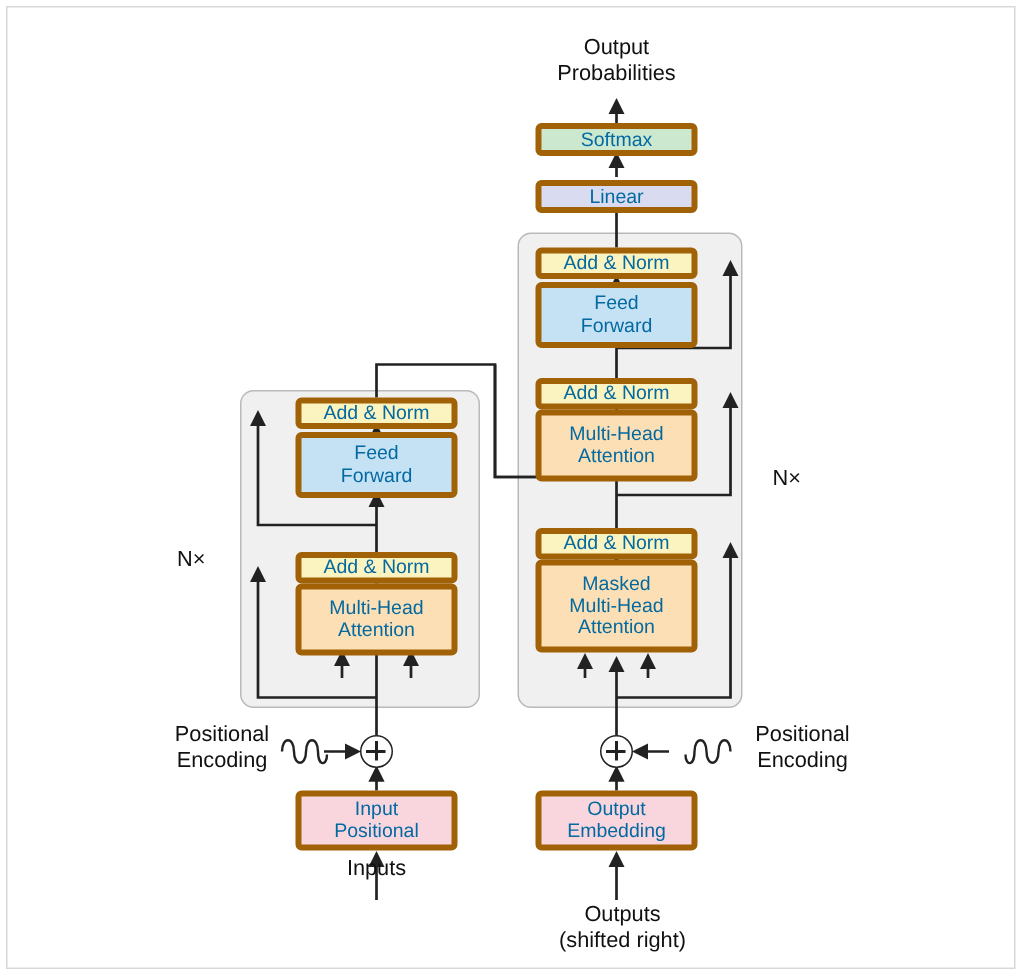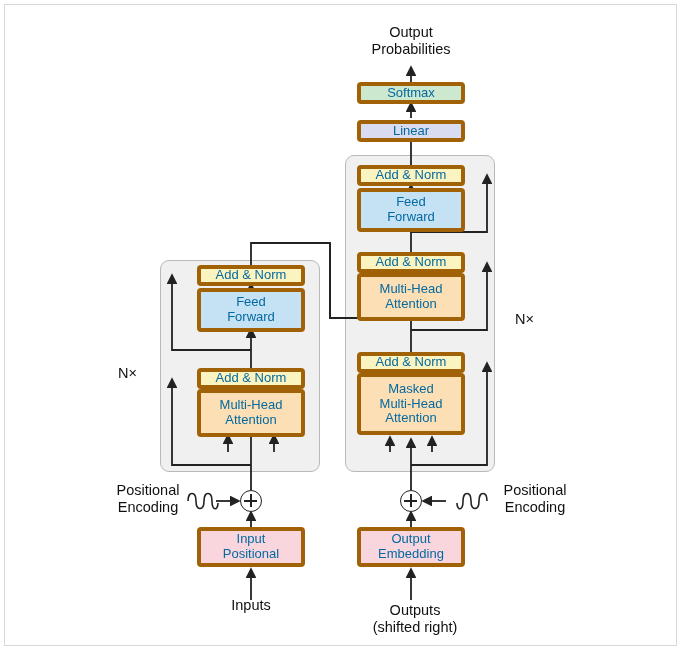--- a/index.html
+++ b/index.html
@@ -227,21 +227,21 @@
 Attention</span>
   </div>
   <div class="box" style="left:197px; top:527px; width:108px; height:40px; background:#f9d6de;">
     <span>Input
 Positional</span>
   </div>
 
   <div class="label" style="left:341px; top:24px; width:140px;">Output
 Probabilities</div>
 
-  <div class="label" style="left:191px; top:597px; width:120px;">Inputs</div>
+  <div class="label" style="left:191px; top:571px; width:120px;">Inputs</div>
 
   <div class="label" style="left:345px; top:602px; width:140px;">Outputs
 (shifted right)</div>
 
   <div class="label" style="left:98px; top:482px; width:100px; text-align:center;">Positional
 Encoding</div>
 
   <div class="label" style="left:480px; top:482px; width:110px; text-align:center;">Positional
 Encoding</div>
 

